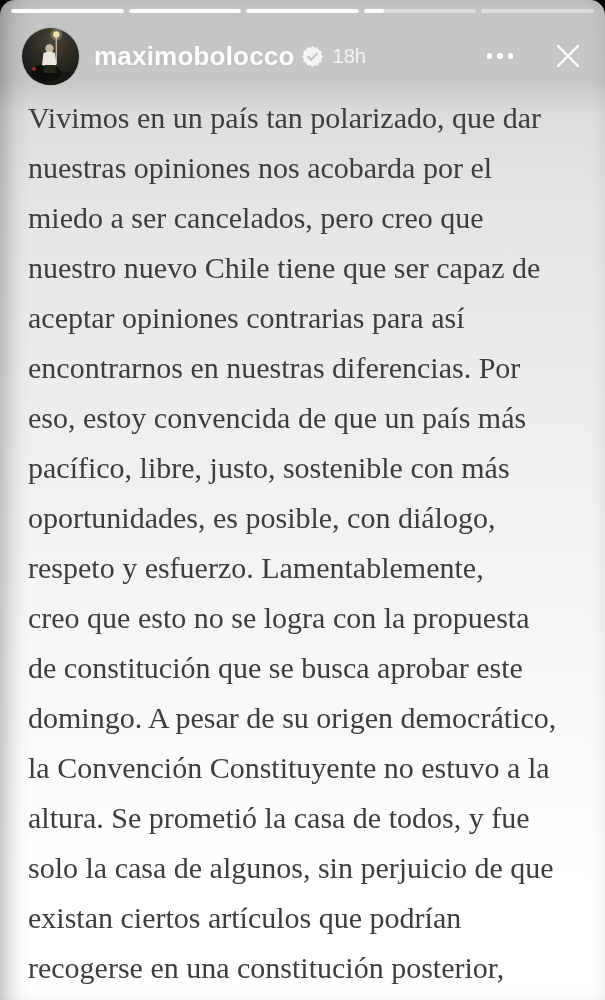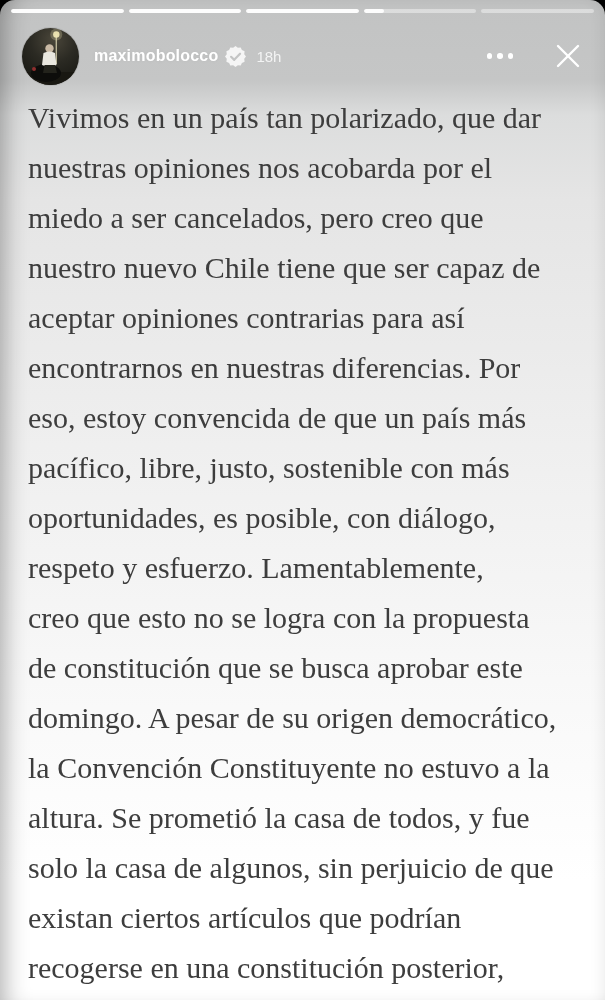--- a/index.html
+++ b/index.html
@@ -41,28 +41,28 @@
     display: flex; align-items: center;
   }
   .avatar {
     width: 57px; height: 57px; border-radius: 50%;
     overflow: hidden; flex: none; cursor: pointer;
     box-shadow: 0 0 0 1px rgba(0,0,0,0.08);
   }
   .avatar svg { display: block; }
   .username {
     margin-left: 15px;
-    color: #ffffff; font-size: 16px; font-weight: 700;
+    color: #ffffff; font-size: 26px; font-weight: 700;
     letter-spacing: 0.2px; cursor: pointer;
     text-shadow: 0 0 4px rgba(0,0,0,0.05);
   }
   .badge { margin-left: 7px; display: flex; align-items: center; }
   .time {
     margin-left: 10px;
-    color: rgba(255,255,255,0.8); font-size: 15px; font-weight: 400;
+    color: rgba(255,255,255,0.8); font-size: 20px; font-weight: 400;
   }
   .header-spacer { flex: 1; }
   .more-btn {
     display: flex; align-items: center; gap: 5px;
     padding: 10px 6px; cursor: pointer; margin-right: 28px;
   }
   .more-btn i {
     width: 5.5px; height: 5.5px; border-radius: 50%;
     background: #ffffff; display: block;
   }

